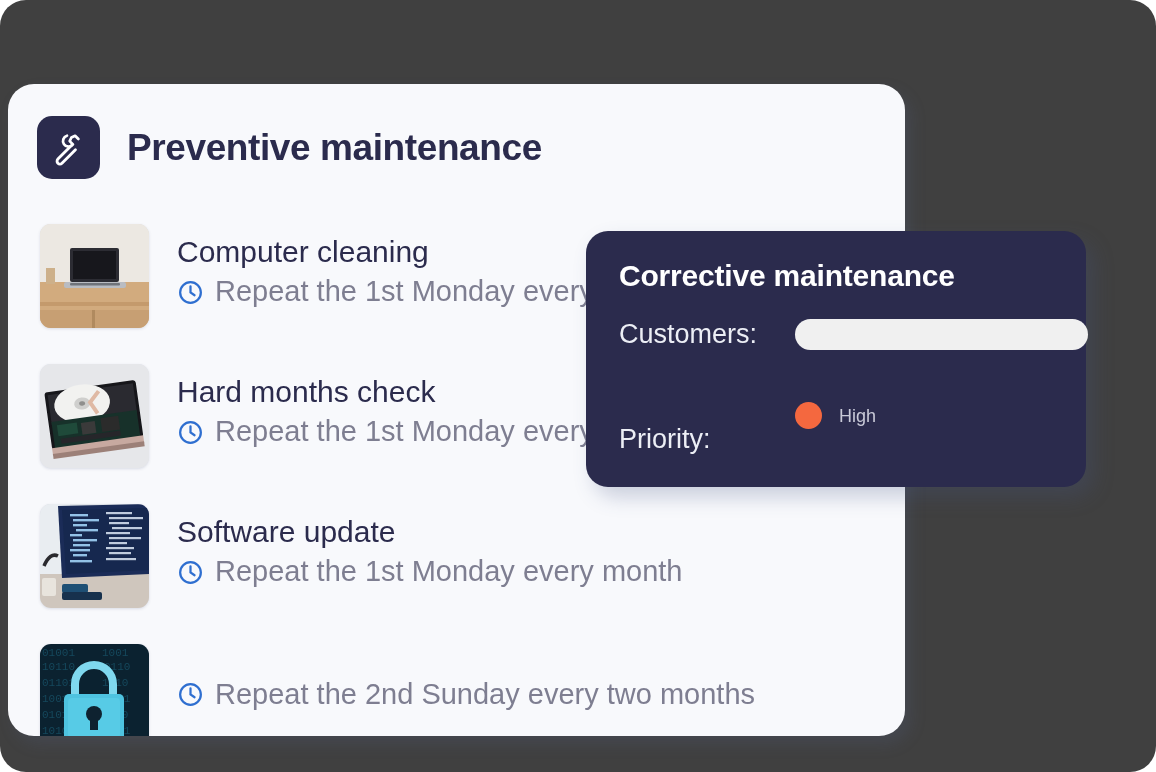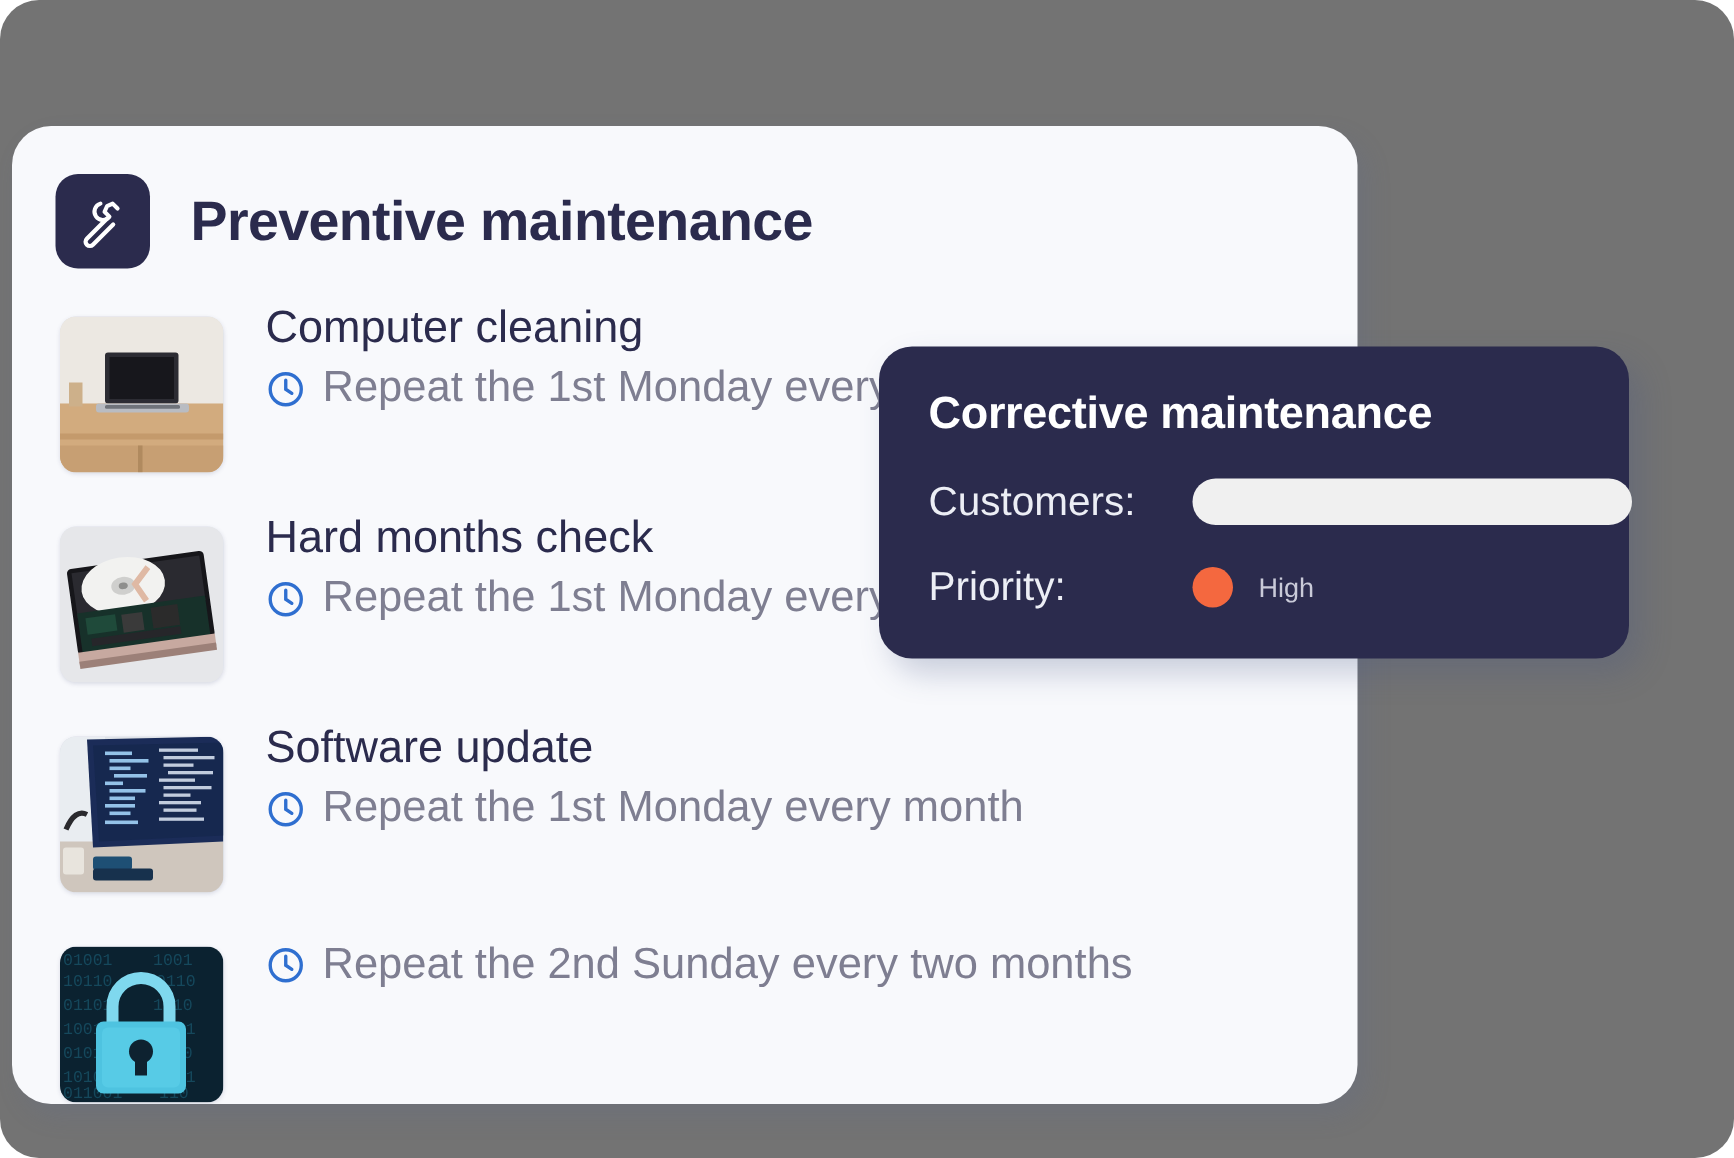--- a/index.html
+++ b/index.html
@@ -13,21 +13,21 @@
     overflow: hidden;
     font-family: "Liberation Sans", sans-serif;
     -webkit-font-smoothing: antialiased;
   }
 
   
   .canvas {
     position: relative;
     width: 1156px;
     height: 772px;
-    background: #737373;
+    background: #404040;
     border-radius: 26px;
     overflow: hidden;
     box-sizing: border-box;
     text-decoration: underline;
   }
 
   
   .card {
     position: absolute;
     left: 8px;
@@ -67,21 +67,21 @@
     white-space: nowrap;
   }
 
   
   .task-list {
     margin-top: 22px;
     padding-left: 32px;
   }
   .task-row {
     display: flex;
-    align-items: flex-start;
+    align-items: center;
     height: 140px;
     box-sizing: border-box;
   }
   .thumb {
     width: 109px;
     height: 104px;
     border-radius: 11px;
     flex: none;
     overflow: hidden;
     position: relative;
@@ -138,21 +138,21 @@
     align-items: center;
     margin-top: 28px;
   }
   .tooltip-label {
     font-size: 27px;
     color: #eceef5;
     line-height: 1;
     white-space: nowrap;
   }
   .customers-label { width: 176px; flex: none; }
-  .priority-label  { width: 176px; flex: none; }
+  .priority-label  { width: 176px; flex: none; margin-top: 48px; }
   .customers-field {
     flex: 1;
     height: 31px;
     background: #f0f0f0;
     border-radius: 16px;
     border: none;
     outline: none;
     padding: 0 14px;
     box-sizing: border-box;
     font-family: "Liberation Sans", sans-serif;

